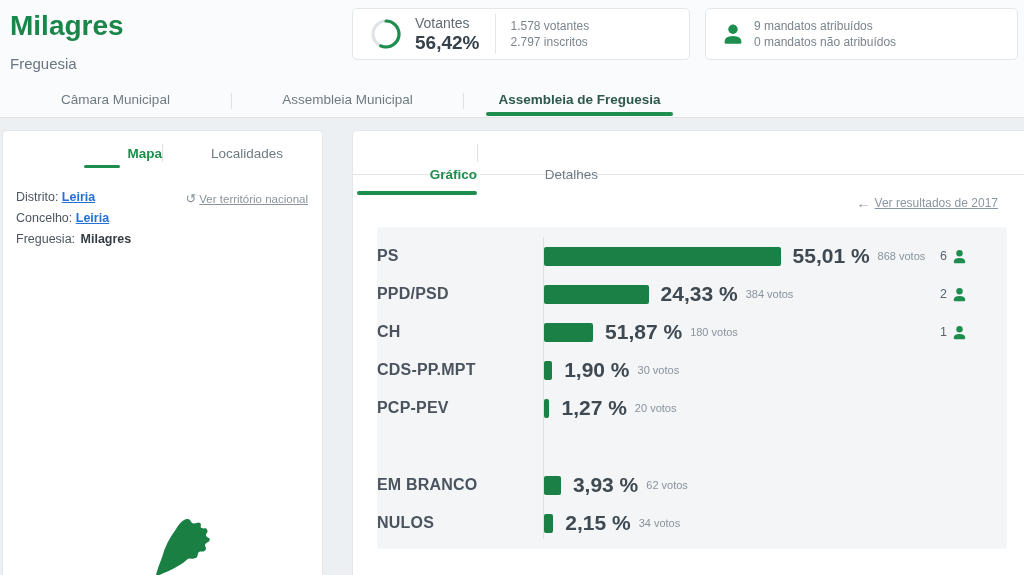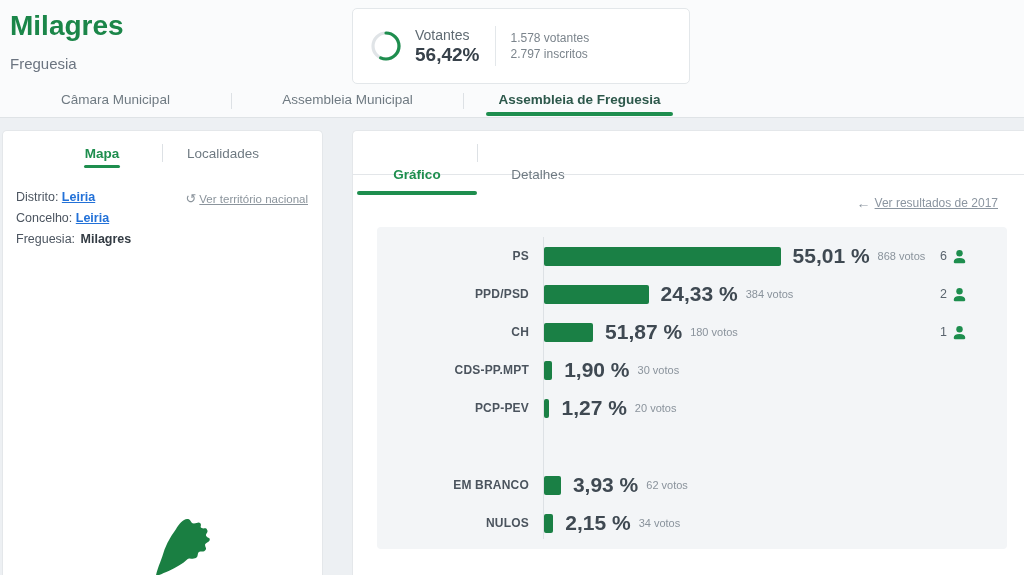--- a/index.html
+++ b/index.html
@@ -9,21 +9,21 @@
     background:#edf0f3;
     position:relative;
     color:#3a444c;
   }
   
   .header { position:absolute; top:0; left:0; width:1024px; height:118px; background:#fafbfc; }
   .title-block { position:absolute; left:10px; top:10px; }
   .page-title { font-size:28px; font-weight:bold; color:#1b8649; line-height:32px; }
   .page-subtitle { font-size:15px; font-weight:400; color:#6b7480; margin-top:13px; }
 
-  .card { position:absolute; top:8px; height:76px; background:#ffffff; border:1px solid #e3e7ea; border-radius:5px; display:flex; align-items:center; }
+  .card { position:absolute; top:8px; height:52px; background:#ffffff; border:1px solid #e3e7ea; border-radius:5px; display:flex; align-items:center; }
   .turnout-card { left:352px; width:338px; padding-left:16px; }
   .mandates-card { left:705px; width:313px; padding-left:16px; }
 
   .donut { width:34px; height:34px; flex:0 0 auto; }
   .turnout-main { margin-left:12px; }
   .turnout-label { font-size:14px; color:#5f6a72; }
   .turnout-percent { font-size:19px; font-weight:bold; color:#37414a; margin-top:1px; }
   .vdiv { width:1px; height:40px; background:#e3e7ea; margin:0 14px 0 16px; }
   .small-lines { font-size:12px; color:#7b848c; line-height:16px; }
 
@@ -38,21 +38,21 @@
   .main-tab.active .tab-inner::after { content:""; position:absolute; left:0; right:0; bottom:0; height:4px; background:#1e8e4e; border-radius:2px; }
   .tabs-vdiv { width:1px; height:16px; background:#dde1e5; margin-top:3px; }
 
   
   .panel { position:absolute; top:130px; bottom:0; background:#ffffff; border:1px solid #e4e7ea; border-bottom:none; }
   .left-panel { left:2px; width:321px; border-radius:5px 5px 0 0; }
   .right-panel { left:352px; width:672px; border-radius:5px 0 0 0; border-right:none; }
 
   .panel-tabs { height:44px; display:flex; justify-content:center; align-items:center; }
   .right-panel .panel-tabs { border-bottom:1px solid #e3e6e9; justify-content:flex-start; padding-left:4px; }
-  .panel-tab { font-size:13.5px; color:#6f7a82; text-align:center; cursor:pointer; position:relative; padding:13px 0 12px; }
+  .panel-tab { font-size:13.5px; color:#6f7a82; text-align:right; cursor:pointer; position:relative; padding:13px 0 12px; }
   .panel-tab.active { color:#1e8e4e; font-weight:bold; }
   .left-panel .panel-tab { width:120px; }
   .left-panel .panel-tab.active::after { content:""; position:absolute; left:42px; right:42px; bottom:5px; height:3px; background:#1e8e4e; border-radius:2px; }
   .right-panel .panel-tab { width:120px;margin-top:43px; }
   .right-panel .panel-tab.active::after { content:""; position:absolute; left:0; right:0; bottom:-1px; height:4px; background:#1e8e4e; border-radius:2px; }
   .panel-tabs .tabs-vdiv { height:18px; margin-top:0; }
 
   
   .locations { position:absolute; left:13px; top:56px; font-size:12.5px; line-height:21px; }
   .loc-label { color:#4c5560; }
@@ -64,21 +64,21 @@
   .map-svg { position:absolute; left:146px; top:380px; width:74px; height:70px; }
 
   
   .link-2017 { position:absolute; right:26px; top:64px; font-size:12px; color:#8b95a0; cursor:pointer; display:flex; align-items:center; gap:4px; }
   .link-2017 .link-text { text-decoration:underline; }
   .arrow-glyph { font-size:14px; }
 
   .chart-box { position:absolute; left:24px; top:96px; width:630px; height:322px; background:#f3f5f7; border-radius:4px; padding-top:10px; }
   .axis-line { position:absolute; left:166px; top:10px; bottom:10px; width:1px; background:#dde1e5; }
   .chart-row { height:38px; display:flex; align-items:center; position:relative; }
-  .row-label { width:152px; text-align:right; font-size:12px; font-weight:bold; color:#4b545e; letter-spacing:.2px; flex:0 0 auto; }
+  .row-label { width:152px; font-size:16px; font-weight:bold; color:#4b545e; letter-spacing:.2px; flex:0 0 auto; }
   .bar { margin-left:15px; height:19px; background:#1a8045; border-radius:2px; flex:0 0 auto; }
   .pct { margin-left:12px; font-size:21px; font-weight:bold; color:#3f4952; white-space:nowrap; }
   .votes { margin-left:8px; font-size:11px; color:#8a939c; white-space:nowrap; }
   .row-spacer { flex:1 1 auto; }
   .mandates { display:flex; align-items:center; gap:5px; margin-right:40px; }
   .mand-num { font-size:12.5px; color:#5a646e; }
   .mandates .person-icon { width:15px; height:15px; }
   .chart-gap { height:39px; }
 </style>
 </head>
@@ -99,20 +99,30 @@
       <div class="turnout-label">Votantes</div>
       <div class="turnout-percent">56,42%</div>
     </div>
     <div class="vdiv"></div>
     <div class="small-lines">
       <div>1.578 votantes</div>
       <div>2.797 inscritos</div>
     </div>
   </div>
 
+  <div class="card mandates-card">
+    <svg class="person-icon" viewBox="0 0 14 14">
+      <circle cx="7" cy="4" r="3" fill="currentColor"></circle>
+      <path d="M1.6 12.2 q0-3.9 5.4-3.9 q5.4 0 5.4 3.9 q0 1-1 1 h-8.8 q-1 0-1-1 Z" fill="currentColor"></path>
+    </svg>
+    <div class="small-lines">
+      <div>9 mandatos atribuídos</div>
+      <div>0 mandatos não atribuídos</div>
+    </div>
+  </div>
 
   <div class="main-tabs">
     <div class="main-tab">
       <span class="tab-inner">Câmara Municipal</span>
     </div>
     <div class="tabs-vdiv"></div>
     <div class="main-tab">
       <span class="tab-inner">Assembleia Municipal</span>
     </div>
     <div class="tabs-vdiv"></div>

